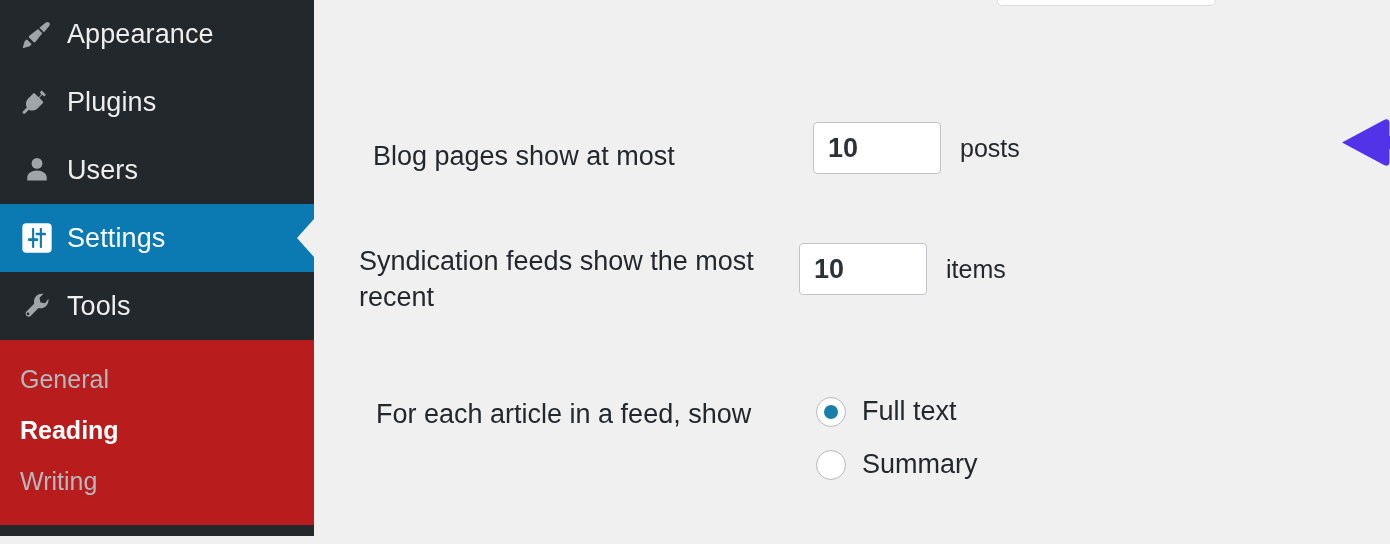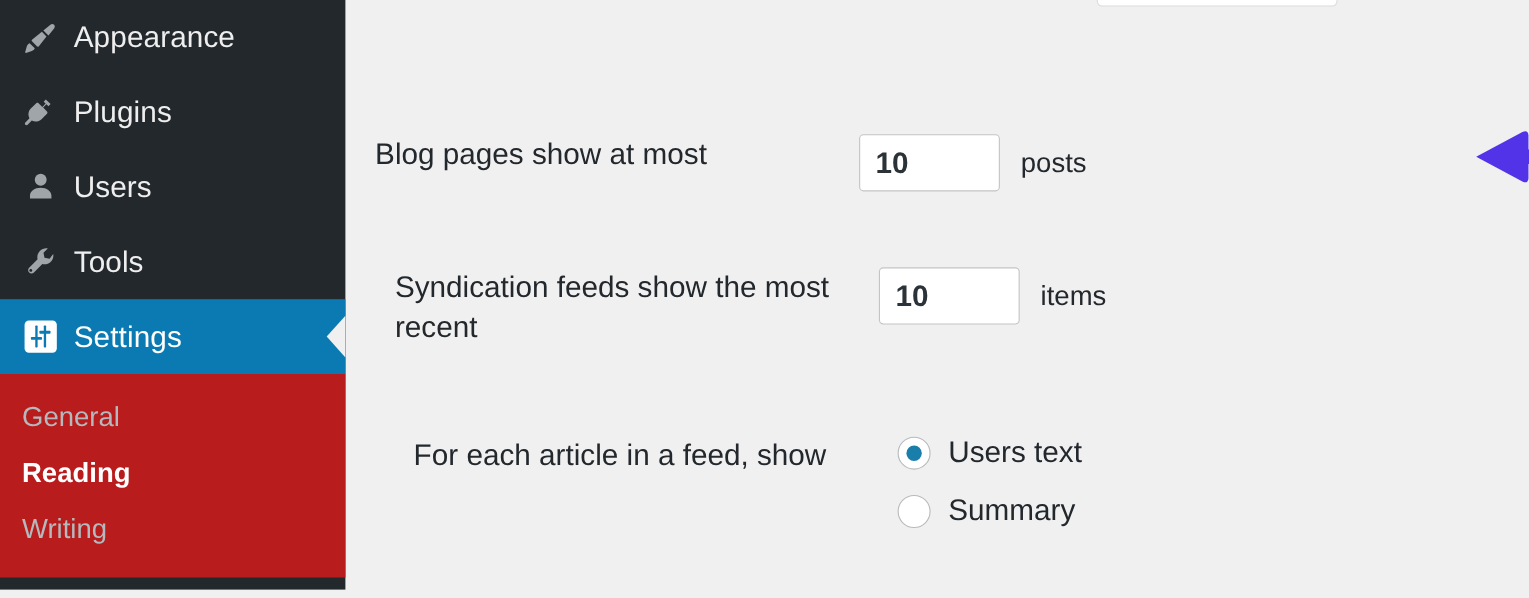--- a/index.html
+++ b/index.html
@@ -215,57 +215,57 @@
   <div class="menu-item">
     <span class="menu-icon">
       <svg width="30" height="30" viewBox="0 0 20 20" fill="#a0a5aa" aria-hidden="true">
         <circle cx="10" cy="5.6" r="3.6"></circle>
         <path d="M10 10.4c-3.6 0-6.5 2.1-6.5 4.7V17h13v-1.9c0-2.6-2.9-4.7-6.5-4.7z"></path>
       </svg>
     </span>
     <span class="menu-label">Users</span>
   </div>
 
-  <div class="menu-item">
-    <span class="menu-icon">
-      <svg width="30" height="30" viewBox="0 0 20 20" fill="#a0a5aa" aria-hidden="true">
-        <path d="M17.6 5.2c.3 1.7-.2 3.5-1.5 4.8-1.4 1.4-3.3 1.8-5.1 1.4l-5.1 5.1c-.8.8-2.1.8-2.9 0-.8-.8-.8-2.1 0-2.9l5.1-5.1C7.7 6.7 8.1 4.8 9.5 3.4c1.3-1.3 3.1-1.8 4.8-1.5L11.7 4.5l.6 3.1 3.1.6 2.2-3zM4 14.3c-.5 0-.9.4-.9.9s.4.9.9.9.9-.4.9-.9-.4-.9-.9-.9z"></path>
-      </svg>
-    </span>
-    <span class="menu-label">Tools</span>
-  </div>
-
   <div class="menu-item current">
     <span class="menu-icon">
       <svg width="32" height="32" viewBox="0 0 24 24" aria-hidden="true">
         <rect x="1" y="1" width="22" height="22" rx="3" fill="#ffffff"></rect>
         <g fill="#0b7ab3">
           <rect x="8.3" y="4.5" width="1.6" height="15" rx="0.5"></rect>
           <rect x="5.3" y="12.2" width="7.6" height="2.0" rx="0.5"></rect>
           <rect x="14.1" y="4.5" width="1.6" height="15" rx="0.5"></rect>
           <rect x="11.1" y="8.0" width="7.6" height="2.0" rx="0.5"></rect>
         </g>
       </svg>
     </span>
     <span class="menu-label">Settings</span>
   </div>
 
+  <div class="menu-item">
+    <span class="menu-icon">
+      <svg width="30" height="30" viewBox="0 0 20 20" fill="#a0a5aa" aria-hidden="true">
+        <path d="M17.6 5.2c.3 1.7-.2 3.5-1.5 4.8-1.4 1.4-3.3 1.8-5.1 1.4l-5.1 5.1c-.8.8-2.1.8-2.9 0-.8-.8-.8-2.1 0-2.9l5.1-5.1C7.7 6.7 8.1 4.8 9.5 3.4c1.3-1.3 3.1-1.8 4.8-1.5L11.7 4.5l.6 3.1 3.1.6 2.2-3zM4 14.3c-.5 0-.9.4-.9.9s.4.9.9.9.9-.4.9-.9-.4-.9-.9-.9z"></path>
+      </svg>
+    </span>
+    <span class="menu-label">Tools</span>
+  </div>
+
   <div id="admin-submenu">
     <span class="submenu-item">General</span>
     <span class="submenu-item current">Reading</span>
     <span class="submenu-item">Writing</span>
   </div>
 
 </div>
 
 <div id="content-area">
 
   <div id="partial-field-top"></div>
 
-  <div class="form-row" style="left:27px; top:122px;">
+  <div class="form-row" style="left:59px; top:122px;align-items:flex-end;">
     <div class="row-label">Blog pages show at most</div>
     <div class="row-field">
       <input class="num-input" type="text" value="10" style="">
       <span class="unit-text">posts</span>
     </div>
   </div>
 
   <div class="form-row" style="left:45px; top:243px;">
     <div class="row-label">Syndication feeds show the most recent</div>
     <div class="row-field">
@@ -275,21 +275,21 @@
   </div>
 
   <div class="form-row" style="left:62px; top:396px;">
     <div class="row-label">For each article in a feed, show</div>
     <div class="row-field">
       <div class="radio-list">
         <div class="radio-row">
           <span class="radio-outer checked">
             <span class="radio-dot"></span>
           </span>
-          <span class="radio-label">Users text</span>
+          <span class="radio-label">Full text</span>
         </div>
         <div class="radio-row">
           <span class="radio-outer"></span>
           <span class="radio-label">Summary</span>
         </div>
       </div>
     </div>
   </div>
 
   <svg id="annotation-arrow" viewBox="0 0 186 54">

